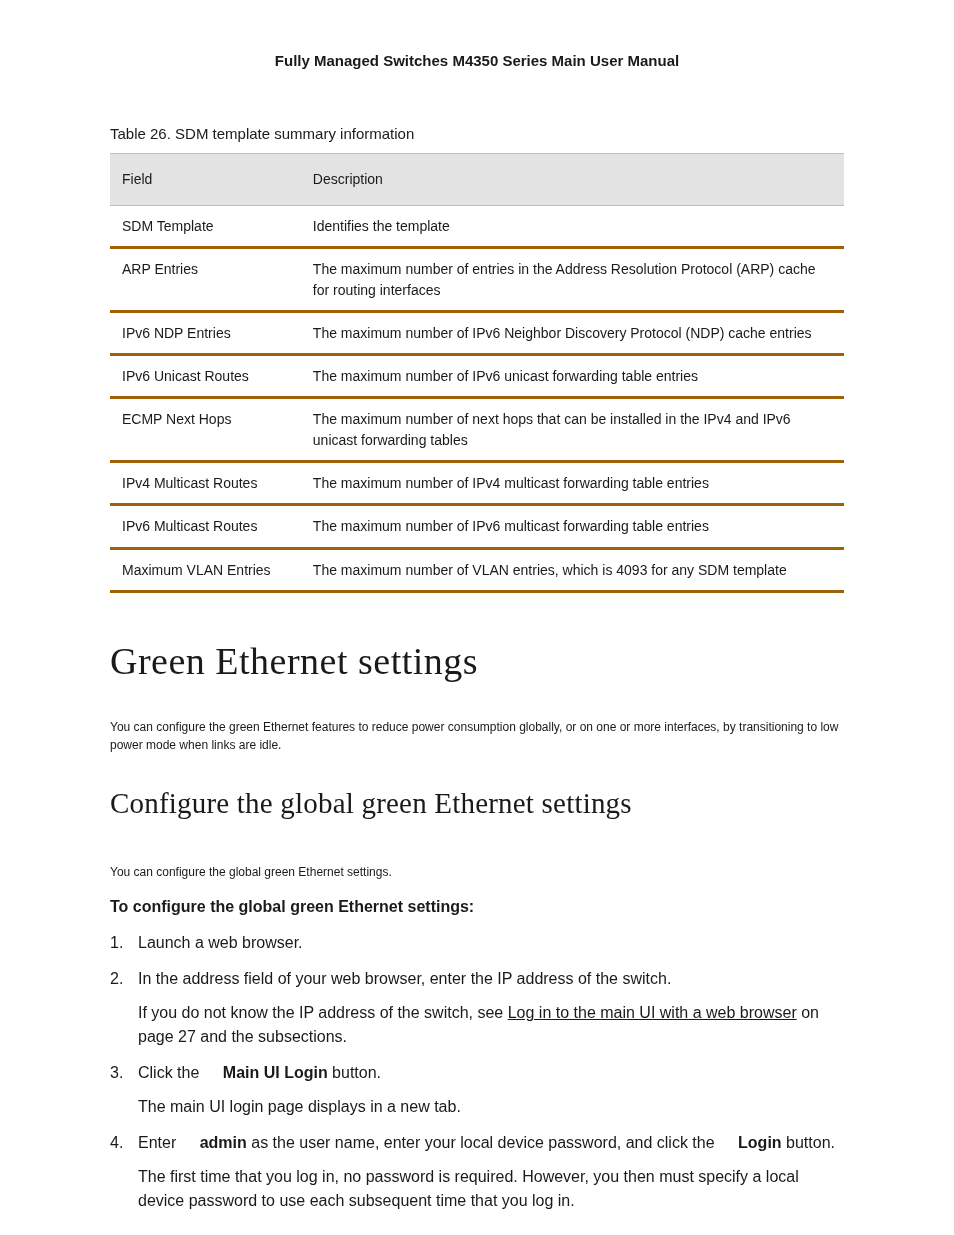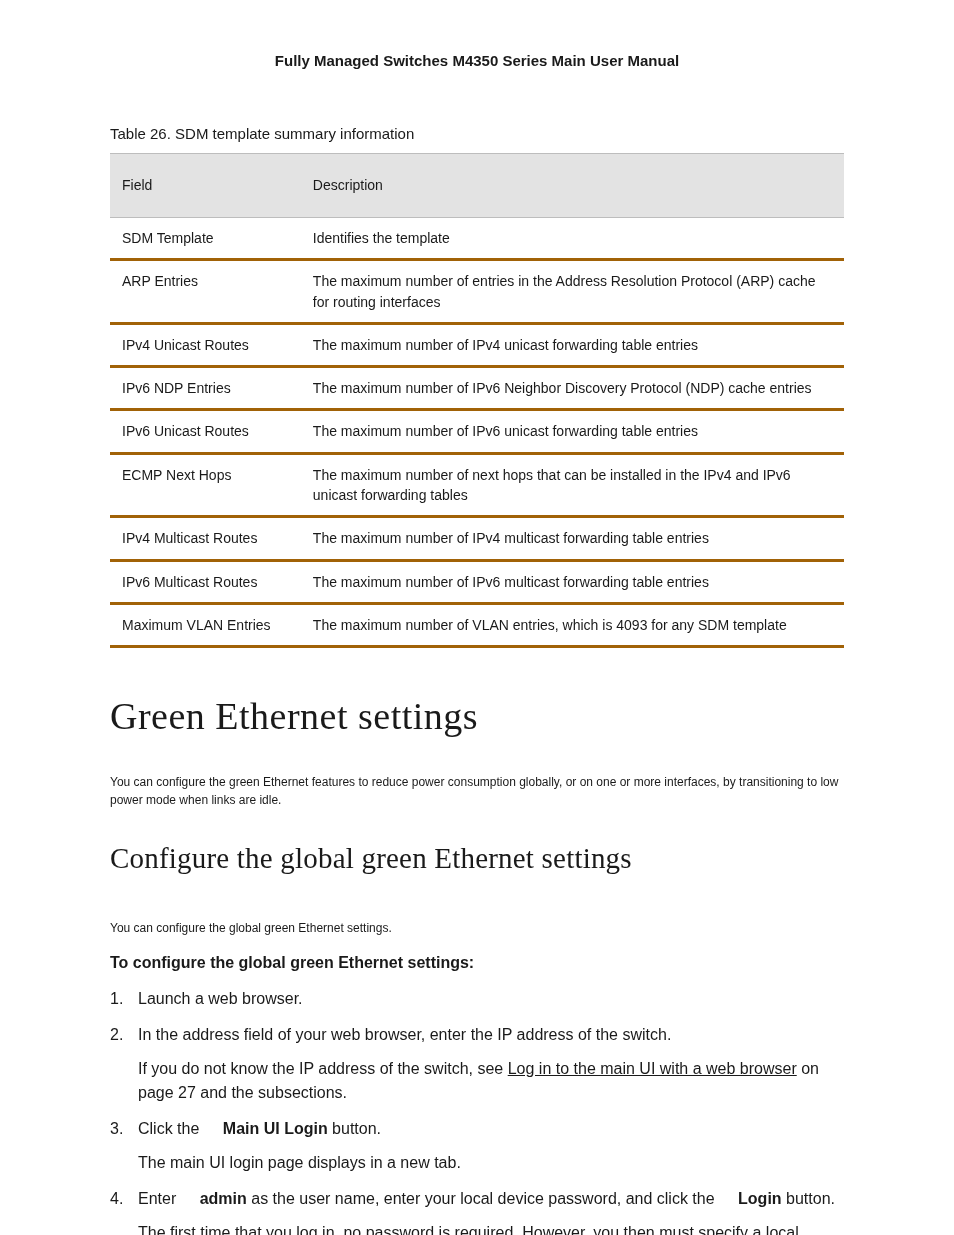--- a/index.html
+++ b/index.html
@@ -26,21 +26,21 @@
   table {
     border-collapse: collapse;
     width: 100%;
     font-size: 14px;
     margin-bottom: 40px;
   }
   th {
     background: #e3e3e3;
     font-weight: normal;
     text-align: left;
-    padding: 21px 12px;
+    padding: 15px 12px;
     border-top: 1px solid #bdbdbd;
     border-bottom: 1px solid #bdbdbd;
   }
   td {
     padding: 10px 12px;
     border-bottom: 3px solid #a16207;
     vertical-align: top;
     line-height: 1.45;
   }
   td.field-col { width: 26%; }
@@ -109,24 +109,20 @@
   <tbody>
     <tr>
         <td class="field-col">SDM Template</td>
         <td>Identifies the template</td>
       </tr>
     <tr>
         <td class="field-col">ARP Entries</td>
         <td>The maximum number of entries in the Address Resolution Protocol (ARP) cache for routing interfaces</td>
       </tr>
     <tr>
-        <td class="field-col">IPv4 Unicast Routes</td>
-        <td>The maximum number of IPv4 unicast forwarding table entries</td>
-      </tr>
-    <tr>
         <td class="field-col">IPv6 NDP Entries</td>
         <td>The maximum number of IPv6 Neighbor Discovery Protocol (NDP) cache entries</td>
       </tr>
     <tr>
         <td class="field-col">IPv6 Unicast Routes</td>
         <td>The maximum number of IPv6 unicast forwarding table entries</td>
       </tr>
     <tr>
         <td class="field-col">ECMP Next Hops</td>
         <td>The maximum number of next hops that can be installed in the IPv4 and IPv6 unicast forwarding tables</td>

